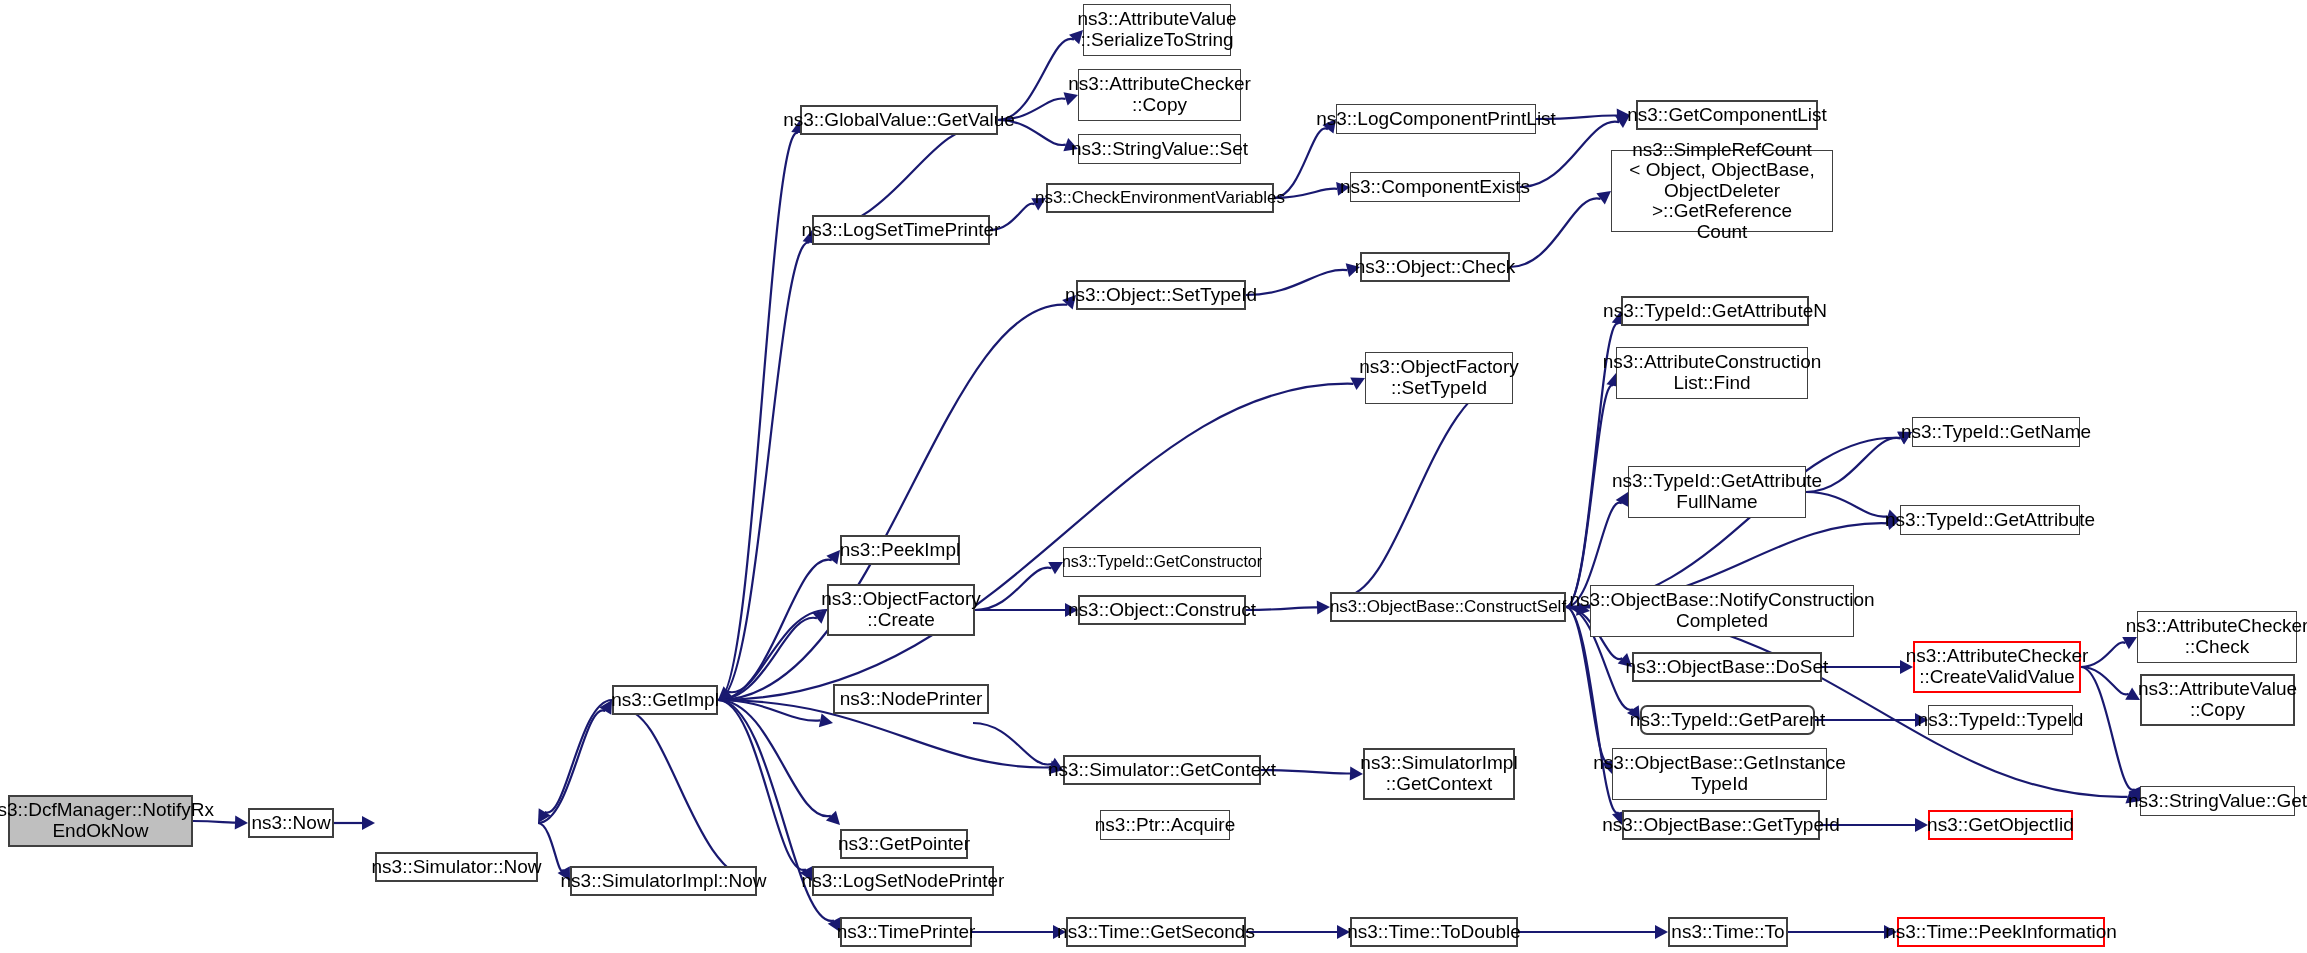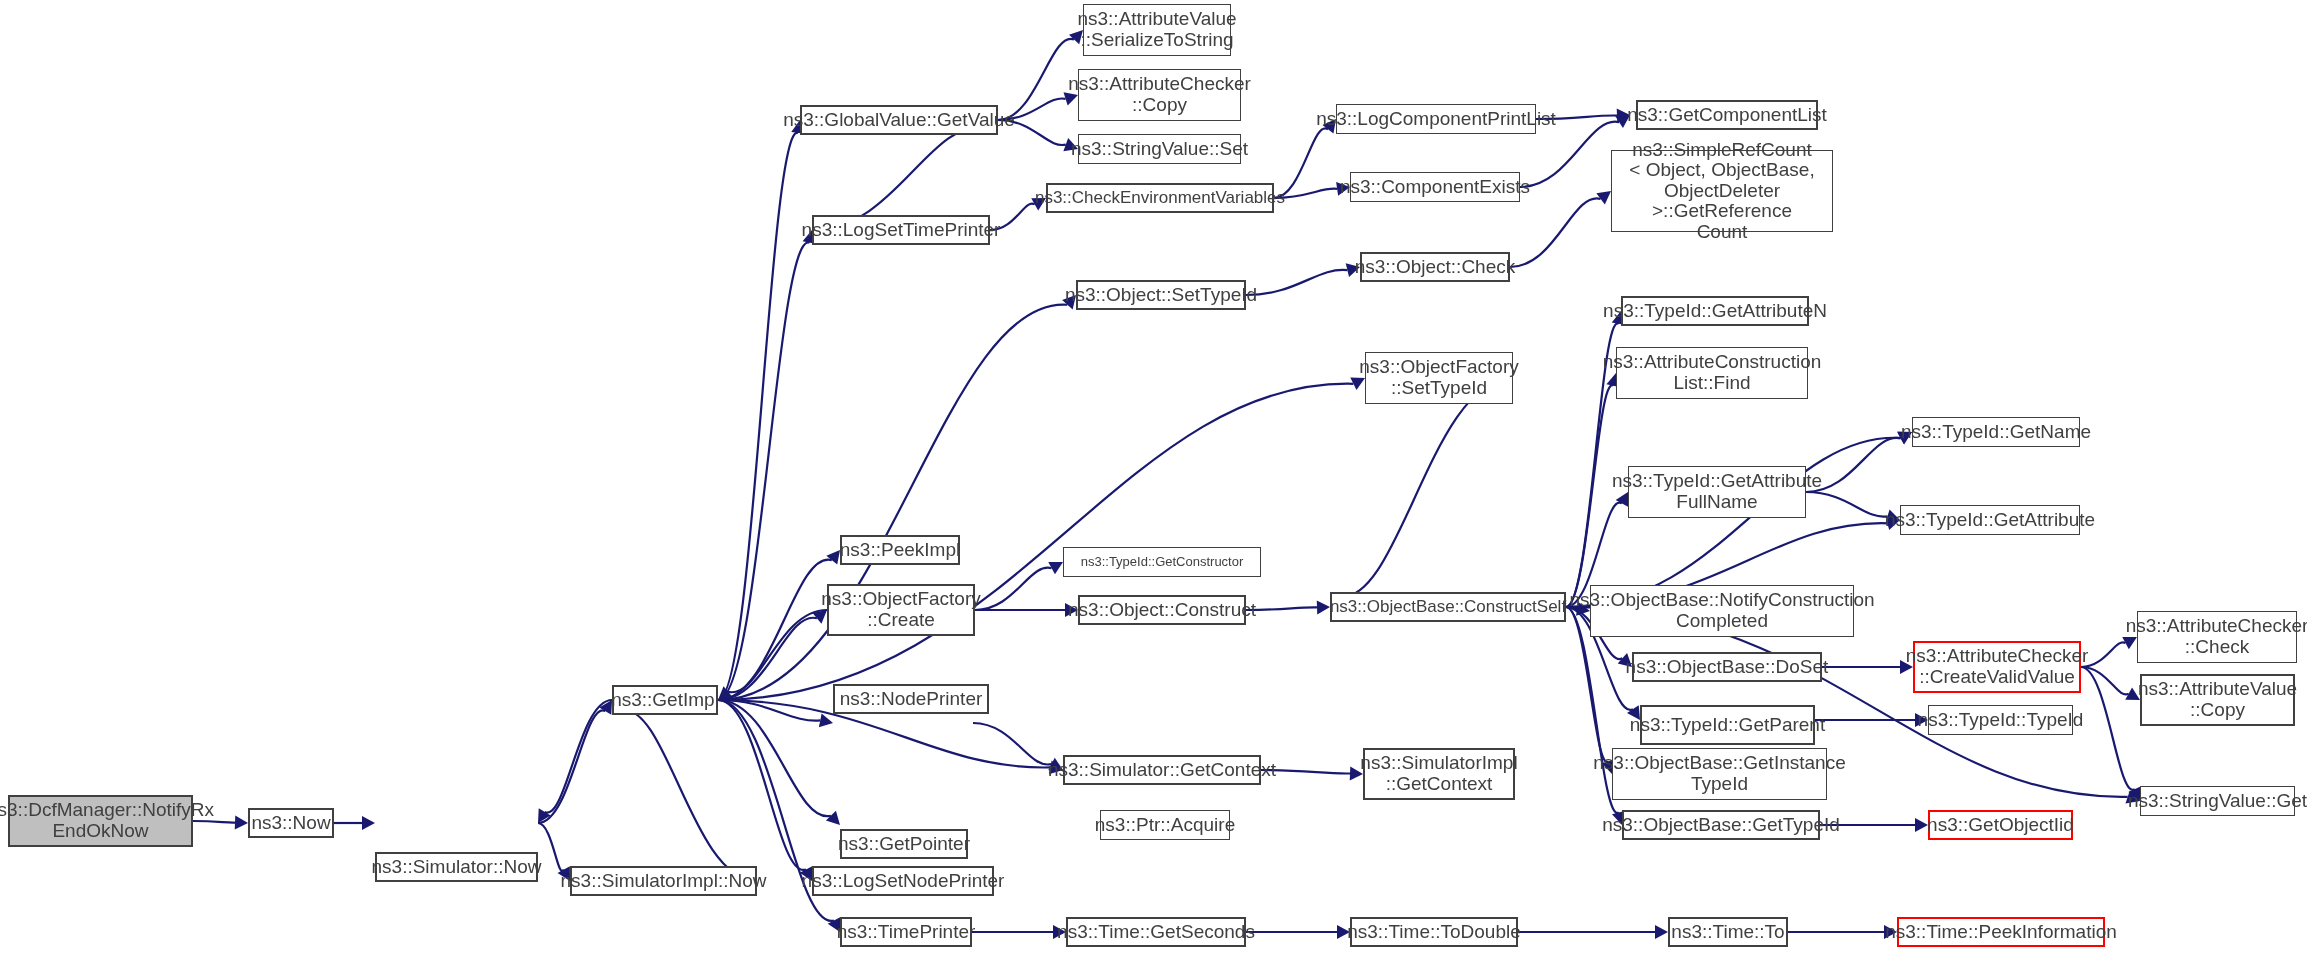--- a/index.html
+++ b/index.html
@@ -1,20 +1,20 @@
 <!DOCTYPE html>
 <html><head>
 <meta charset="utf-8">
 <style>
   html,body{margin:0;padding:0;background:#ffffff;}
   body{font-family:"Liberation Sans", sans-serif;}
   #canvas{position:relative;width:2307px;height:953px;background:#fff;overflow:hidden;}
   svg#edges{position:absolute;left:0;top:0;width:2307px;height:953px;}
   .node{position:absolute;box-sizing:border-box;display:flex;align-items:center;justify-content:center;
-        text-align:center;background:#ffffff;border:1px solid #404040;color:#404040;
+        text-align:center;background:#ffffff;border:1px solid #404040;color:#000000;
         font-size:19px;line-height:1.08;padding:12px 6px;white-space:pre-line;}
   .node.thick{border:2px solid #404040;}
   .node.red{border:2px solid #ff0000;}
   .node.root{background:#bfbfbf;border:2px solid #404040;}
   .edge{fill:none;stroke:#191970;stroke-width:2.2;}
   .ahead{fill:#191970;stroke:none;}
 </style>
 </head>
 <body>
 
@@ -155,21 +155,21 @@
       <div class="node thick" style="left: 812px; top: 215px; width: 178px; height: 30px;">ns3::LogSetTimePrinter</div>
       <div class="node " style="left: 1083px; top: 4px; width: 148px; height: 52px;">ns3::AttributeValue
 ::SerializeToString</div>
       <div class="node " style="left: 1078px; top: 69px; width: 163px; height: 52px;">ns3::AttributeChecker
 ::Copy</div>
       <div class="node " style="left: 1078px; top: 134px; width: 163px; height: 30px;">ns3::StringValue::Set</div>
       <div class="node thick" style="left: 1046px; top: 183px; width: 228px; height: 30px; font-size: 17px;">ns3::CheckEnvironmentVariables</div>
       <div class="node thick" style="left: 1076px; top: 280px; width: 170px; height: 30px;">ns3::Object::SetTypeId</div>
       <div class="node " style="left: 1365px; top: 352px; width: 148px; height: 52px;">ns3::ObjectFactory
 ::SetTypeId</div>
-      <div class="node " style="left: 1063px; top: 547px; width: 198px; height: 30px; font-size: 13px;">ns3::TypeId::GetConstructor</div>
+      <div class="node " style="left: 1063px; top: 547px; width: 198px; height: 30px; font-size: 16px;">ns3::TypeId::GetConstructor</div>
       <div class="node thick" style="left: 1078px; top: 595px; width: 168px; height: 30px;">ns3::Object::Construct</div>
       <div class="node thick" style="left: 1063px; top: 755px; width: 198px; height: 30px;">ns3::Simulator::GetContext</div>
       <div class="node " style="left: 1100px; top: 810px; width: 130px; height: 30px;">ns3::Ptr::Acquire</div>
       <div class="node thick" style="left: 1066px; top: 917px; width: 180px; height: 30px;">ns3::Time::GetSeconds</div>
       <div class="node " style="left: 1336px; top: 104px; width: 200px; height: 30px;">ns3::LogComponentPrintList</div>
       <div class="node " style="left: 1350px; top: 172px; width: 170px; height: 30px;">ns3::ComponentExists</div>
       <div class="node thick" style="left: 1360px; top: 252px; width: 150px; height: 30px;">ns3::Object::Check</div>
       <div class="node thick" style="left: 1630px; top: 100px; width: 182px; height: 30px; margin-left: 6px;">ns3::GetComponentList</div>
       <div class="node " style="left: 1611px; top: 150px; width: 222px; height: 82px;">ns3::SimpleRefCount
 &lt; Object, ObjectBase,
@@ -179,21 +179,21 @@
       <div class="node thick" style="left: 1621px; top: 296px; width: 188px; height: 30px;">ns3::TypeId::GetAttributeN</div>
       <div class="node " style="left: 1616px; top: 347px; width: 192px; height: 52px;">ns3::AttributeConstruction
 List::Find</div>
       <div class="node " style="left: 1628px; top: 466px; width: 178px; height: 52px;">ns3::TypeId::GetAttribute
 FullName</div>
       <div class="node " style="left: 1912px; top: 417px; width: 168px; height: 30px;">ns3::TypeId::GetName</div>
       <div class="node " style="left: 1900px; top: 505px; width: 180px; height: 30px;">ns3::TypeId::GetAttribute</div>
       <div class="node " style="left: 1590px; top: 585px; width: 264px; height: 52px;">ns3::ObjectBase::NotifyConstruction
 Completed</div>
       <div class="node thick" style="left: 1632px; top: 652px; width: 190px; height: 30px;">ns3::ObjectBase::DoSet</div>
-      <div class="node thick" style="left: 1640px; top: 705px; width: 175px; height: 40px;">ns3::TypeId::GetParent</div>
+      <div class="node thick" style="left: 1640px; top: 705px; width: 175px; height: 30px; border-radius: 7px;">ns3::TypeId::GetParent</div>
       <div class="node " style="left: 1612px; top: 748px; width: 215px; height: 52px;">ns3::ObjectBase::GetInstance
 TypeId</div>
       <div class="node thick" style="left: 1622px; top: 810px; width: 198px; height: 30px;">ns3::ObjectBase::GetTypeId</div>
       <div class="node red" style="left: 1913px; top: 641px; width: 168px; height: 52px;">ns3::AttributeChecker
 ::CreateValidValue</div>
       <div class="node " style="left: 1928px; top: 705px; width: 145px; height: 30px;">ns3::TypeId::TypeId</div>
       <div class="node red" style="left: 1928px; top: 810px; width: 145px; height: 30px;">ns3::GetObjectIid</div>
       <div class="node thick" style="left: 1363px; top: 748px; width: 152px; height: 52px;">ns3::SimulatorImpl
 ::GetContext</div>
       <div class="node thick" style="left: 1350px; top: 917px; width: 168px; height: 30px;">ns3::Time::ToDouble</div>

